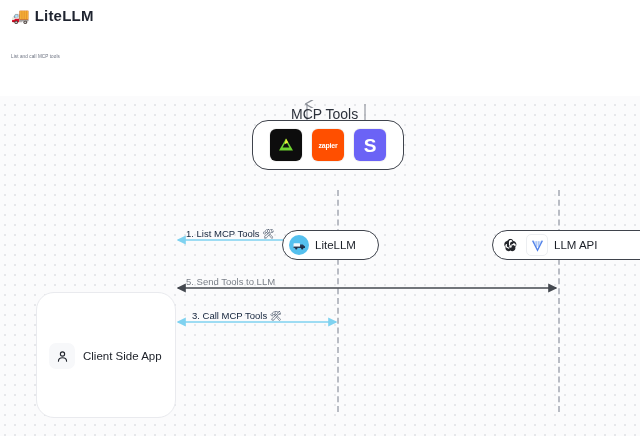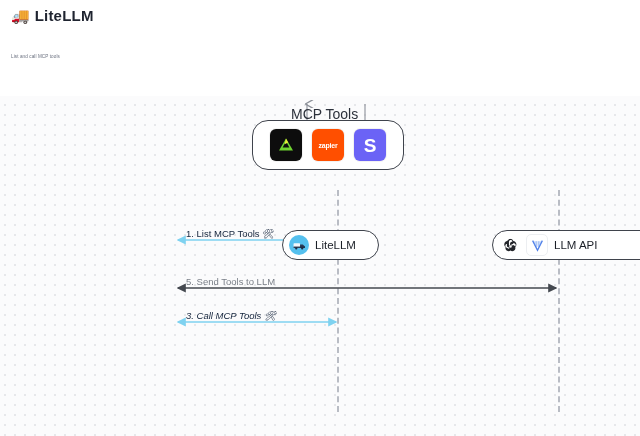--- a/index.html
+++ b/index.html
@@ -280,21 +280,21 @@
 
     <line x1="178" y1="170" x2="336" y2="170" stroke="#7fd2f0" stroke-width="1.3" marker-start="url(#ah-blue-l)" marker-end="url(#ah-blue-r)"></line>
 
     <line x1="178" y1="218" x2="556" y2="218" stroke="#44484f" stroke-width="1.3" marker-start="url(#ah-gray-l)" marker-end="url(#ah-gray-r)"></line>
 
     <line x1="178" y1="252" x2="336" y2="252" stroke="#7fd2f0" stroke-width="1.3" marker-start="url(#ah-blue-l)" marker-end="url(#ah-blue-r)"></line>
   </svg>
 
   <div class="msg-label blue" style="left:186px; top:158px;">1. List MCP Tools 🛠</div>
   <div class="msg-label gray" style="left:186px; top:206px;">5. Send Tools to LLM</div>
-  <div class="msg-label blue" style="left:186px; top:240px;font-style:italic;">3. Call MCP Tools 🛠</div>
+  <div class="msg-label blue" style="left:192px; top:240px;">3. Call MCP Tools 🛠</div>
 
   <div id="mcp-tools-title">MCP Tools</div>
 
   <div id="mcp-tools-box">
     <div class="tool-icon tool-andela">
       <svg width="20" height="20" viewBox="0 0 20 20">
         <path d="M10 3.5 L17 15.5 L3 15.5 Z" fill="#6fd430"></path>
         <path d="M10 6.2 L13.4 12.6 L6.6 12.6 Z" fill="#0d0d0d"></path>
         <path d="M10 3.5 L12.2 7.4 L8.6 9.2 Z" fill="#e9ef3a"></path>
       </svg>
@@ -328,14 +328,25 @@
     </span>
     <span class="mini-icon">
       <svg width="13" height="13" viewBox="0 0 24 24">
         <path d="M3 3 L12 21 L21 3" fill="none" stroke="#4e7fe8" stroke-width="2.4"></path>
         <path d="M7.5 4 L7.5 12 M10.5 4 L10.5 14.5 M13.5 4 L13.5 14.5 M16.5 4 L16.5 12" stroke="#6f9cf0" stroke-width="1.3"></path>
       </svg>
     </span>
     <span class="node-label">LLM API</span>
   </div>
 
+  <div id="node-client">
+    <div id="client-inner">
+      <span id="client-avatar">
+        <svg width="15" height="15" viewBox="0 0 24 24">
+          <circle cx="12" cy="8" r="3.4" fill="none" stroke="#22262e" stroke-width="1.8"></circle>
+          <path d="M5.5 19.5c0-3.6 2.9-5.6 6.5-5.6s6.5 2.0 6.5 5.6" fill="none" stroke="#22262e" stroke-width="1.8" stroke-linecap="round"></path>
+        </svg>
+      </span>
+      <span id="client-label">Client Side App</span>
+    </div>
+  </div>
 
 </div>
 
 </body></html>

